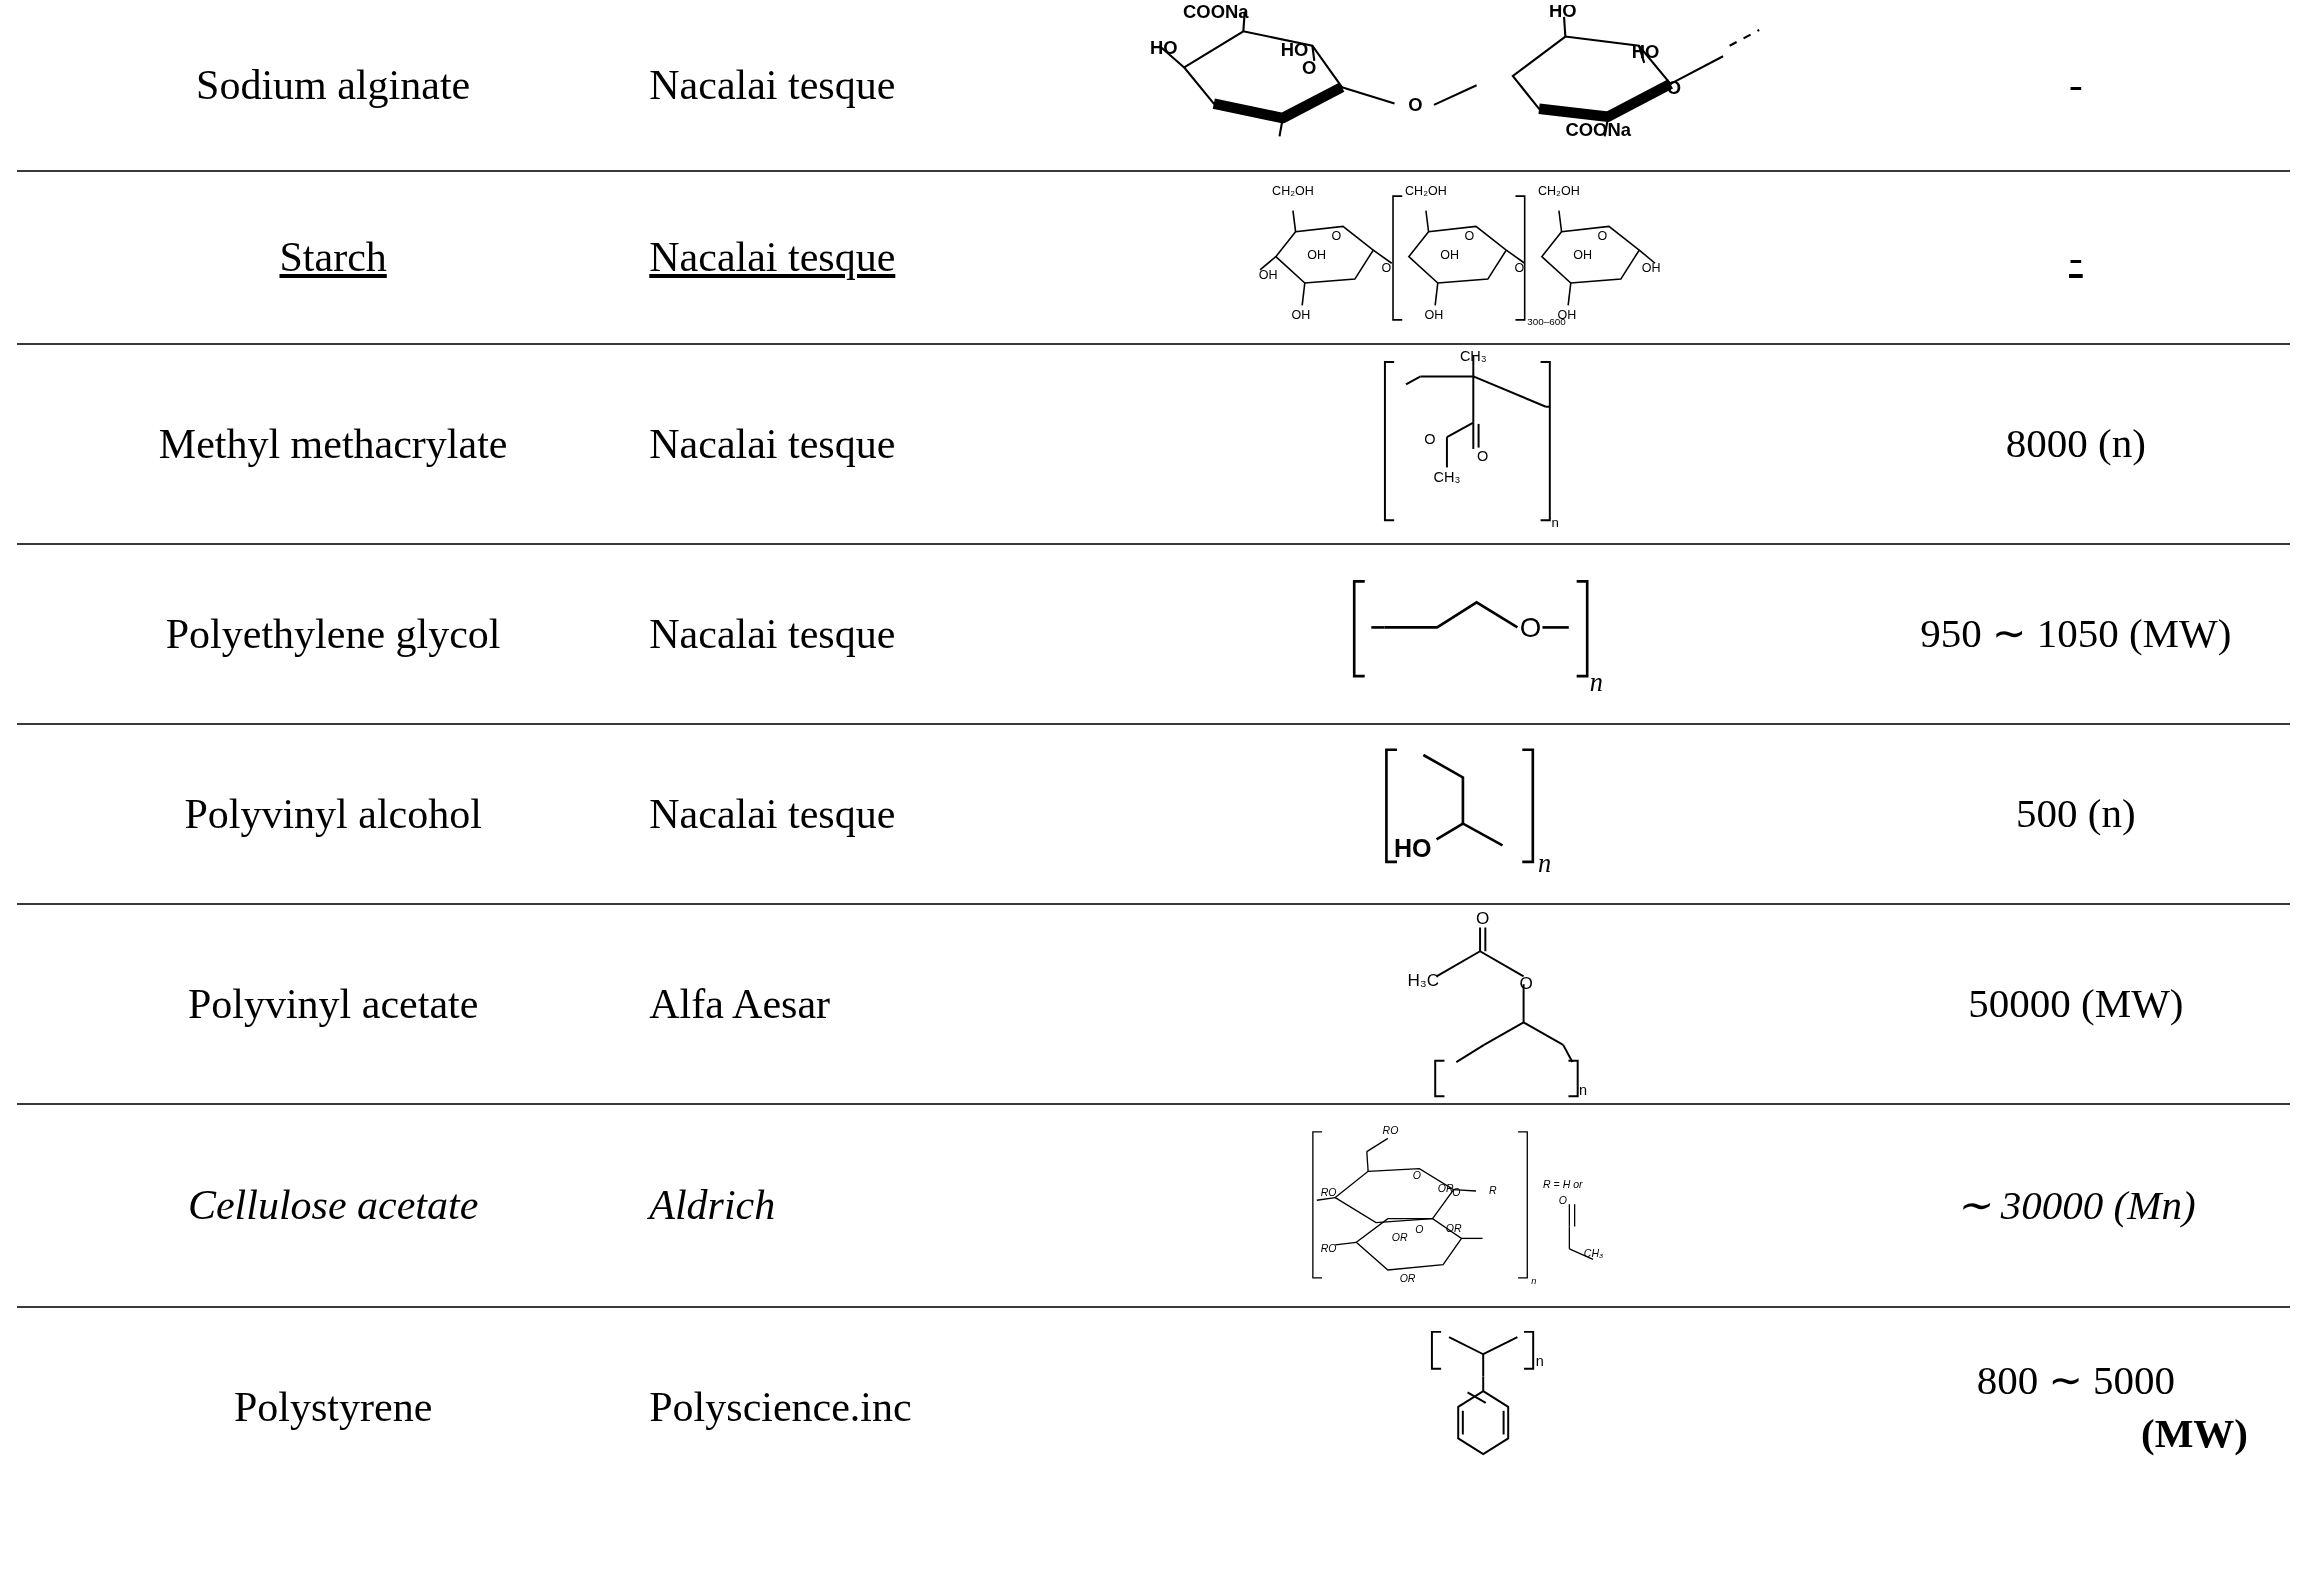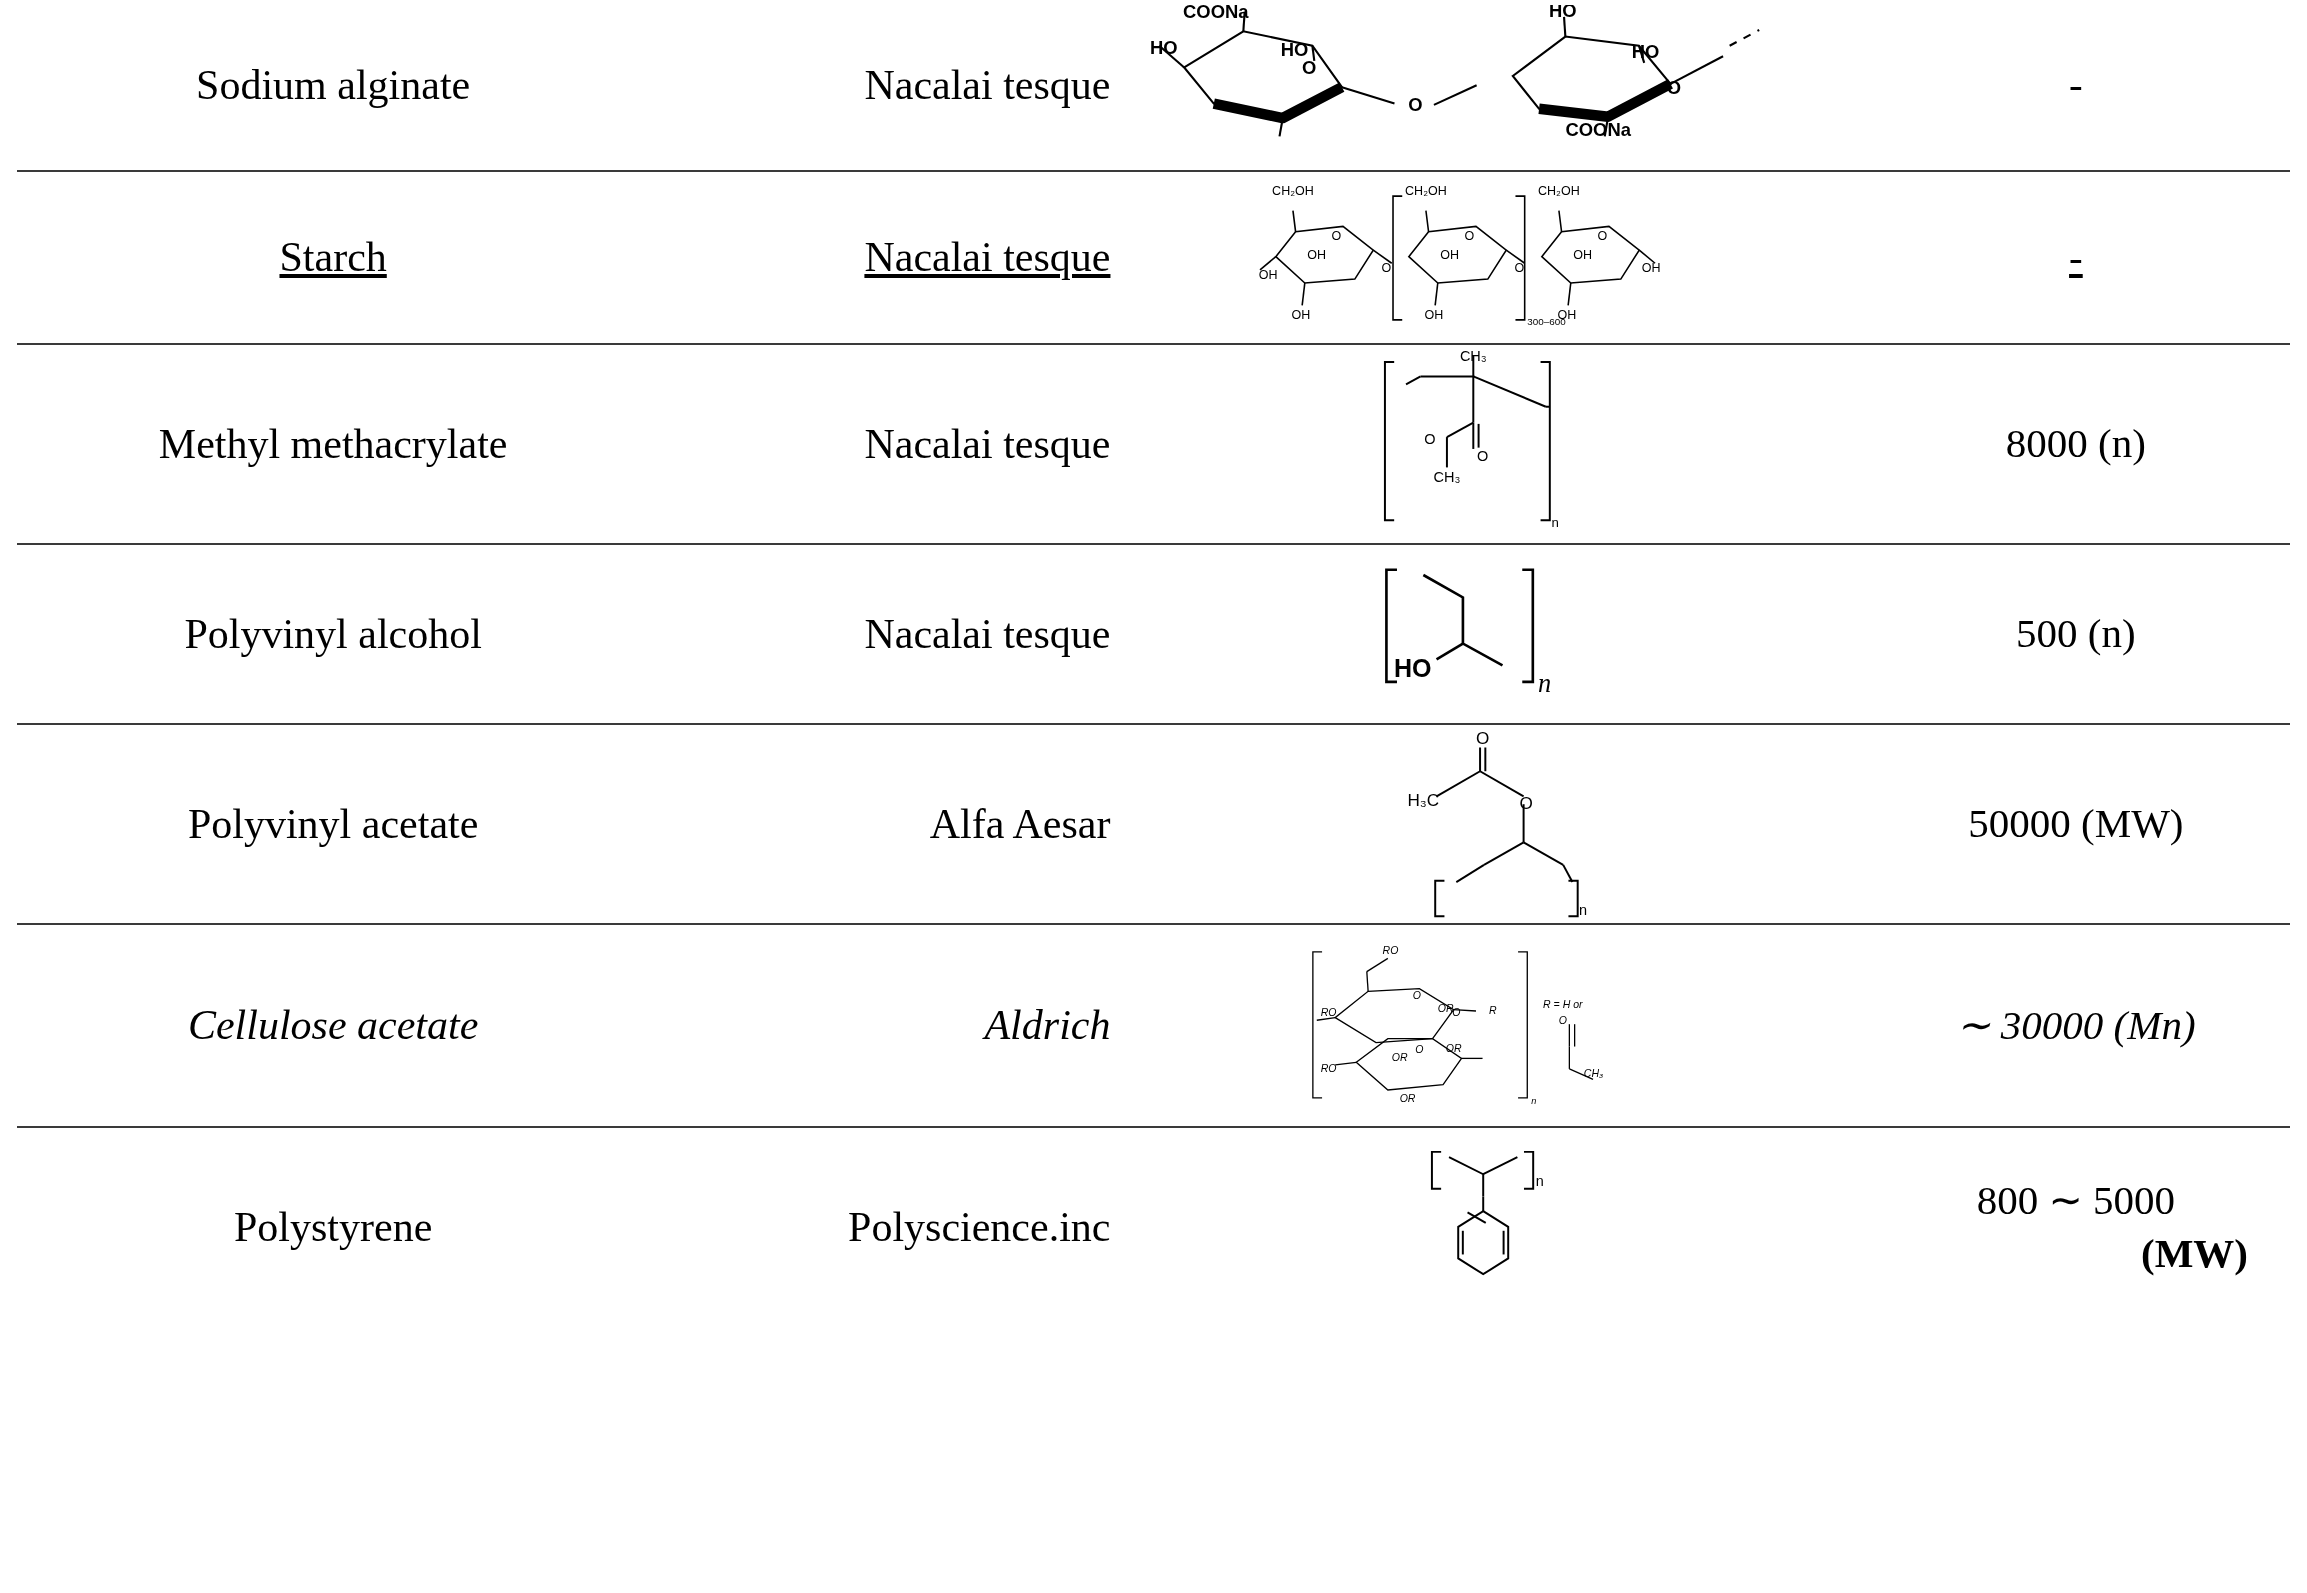--- a/index.html
+++ b/index.html
@@ -40,21 +40,21 @@
   .cell-name {
     font-size: 42px;
     line-height: 1.15;
     padding-left: 9.2px;
     text-align: center;
     margin-left: 8px;
   }
   .cell-source {
     font-size: 42px;
     line-height: 1.15;
-    text-align: right;
+    text-align: left;
   }
   .cell-mw {
     font-size: 41px;
     line-height: 1.3;
     text-align: center;
   }
   .cell-mw .mw-second {
     display: block;
     text-align: right;
     padding-right: 42px;
@@ -215,20 +215,44 @@
             <text x="314" y="268" text-anchor="middle" font-size="20">n</text>
           </g>
         </svg>
       </div>
     </td>
     <td class="col-mw cell-mw">
       <span>8000 (n)</span>
     </td>
   </tr>
 
+  <tr class="row-peg">
+    <td class="col-name cell-name">Polyethylene glycol</td>
+    <td class="col-source cell-source">Nacalai tesque</td>
+    <td class="col-struct cell-struct">
+      <div class="struct-wrap">
+        <svg class="struct" width="283" height="132" viewBox="0 0 430 200">
+          <g fill="none" stroke="#000" stroke-width="4">
+            <path d="M60 90 L140 90 L200 52 L262 90"></path>
+            <path d="M30 20 L14 20 L14 164 L30 164"></path>
+            <path d="M352 20 L368 20 L368 164 L352 164"></path>
+            <path d="M60 90 L40 90"></path>
+            <path d="M300 90 L340 90"></path>
+          </g>
+          <g font-family="Liberation Sans, sans-serif" font-size="42" fill="#000">
+            <text x="282" y="104" text-anchor="middle">O</text>
+          </g>
+          <text x="382" y="186" text-anchor="middle" font-family="Liberation Serif, serif" font-size="40" font-style="italic" fill="#000">n</text>
+        </svg>
+      </div>
+    </td>
+    <td class="col-mw cell-mw">
+      <span>950 ∼ 1050 (MW)</span>
+    </td>
+  </tr>
 
   <tr class="row-pva">
     <td class="col-name cell-name">Polyvinyl alcohol</td>
     <td class="col-source cell-source">Nacalai tesque</td>
     <td class="col-struct cell-struct">
       <div class="struct-wrap">
         <svg class="struct" width="244" height="142" viewBox="0 0 370 215">
           <g fill="none" stroke="#000" stroke-width="4">
             <path d="M90 18 L150 52 L150 122 L210 155"></path>
             <path d="M150 122 L110 146"></path>

